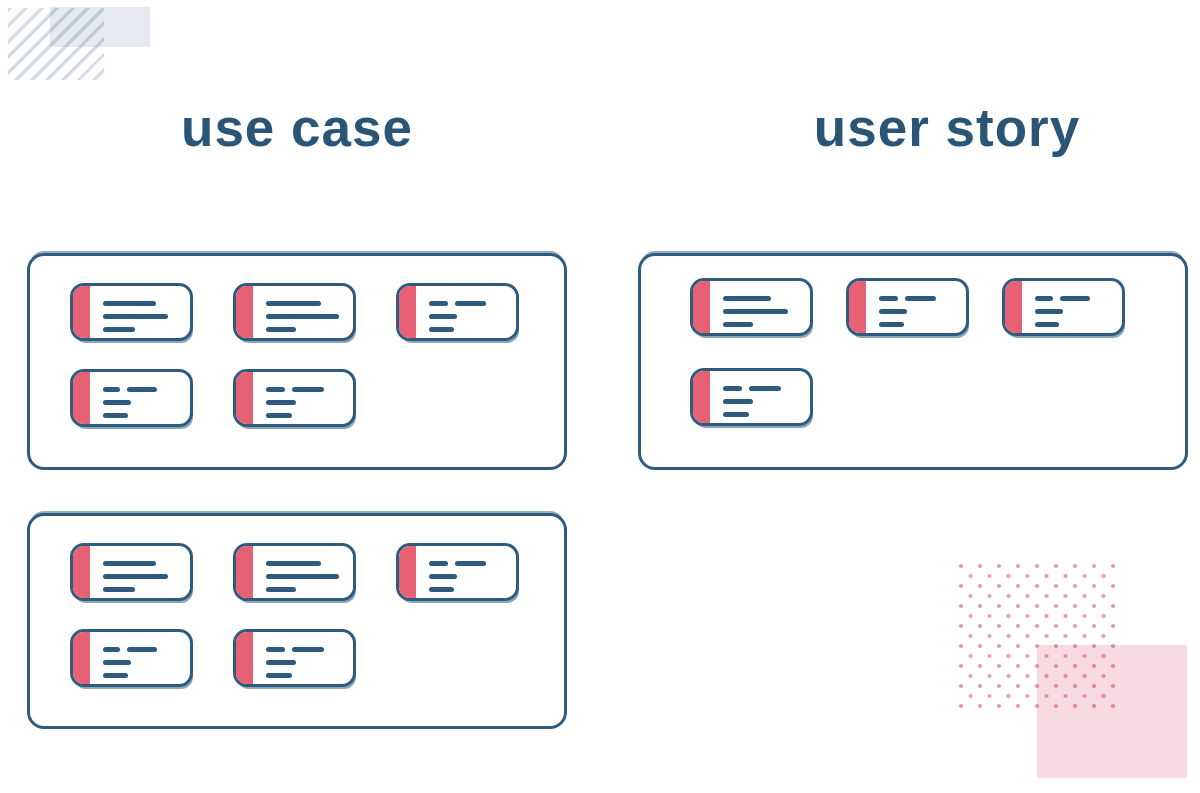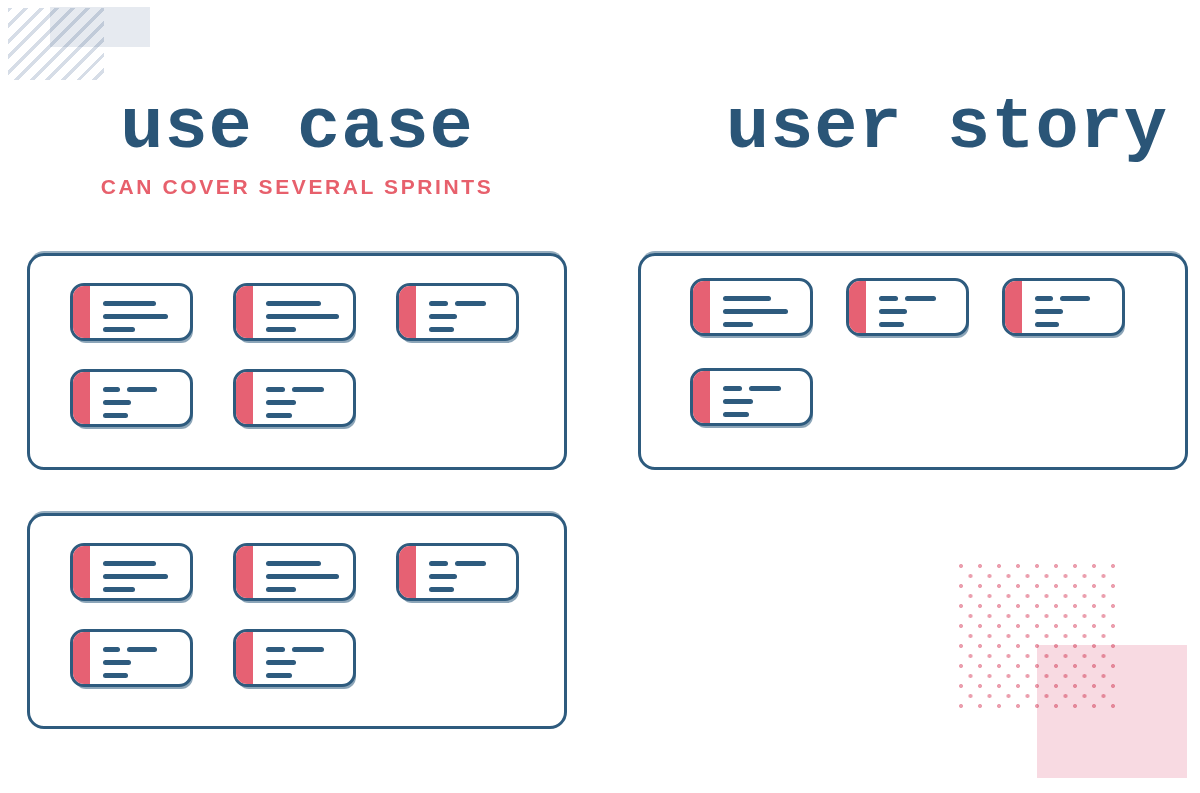--- a/index.html
+++ b/index.html
@@ -30,22 +30,22 @@
     background-size:19px 20px,19px 20px;
     background-position:0 0,9.5px 10px;
     mix-blend-mode:multiply;
   }
 
   
   .header{position:absolute;top:92px;text-align:center;z-index:3;}
   .header-left{left:27px;width:540px;}
   .header-right{left:672px;width:550px;text-align:center;}
   .title{
-    font-family:Liberation Mono, monospace;font-weight:bold;
-    font-size:72px;line-height:72px;letter-spacing:1px;
+    font-family:Liberation Sans, sans-serif;font-weight:bold;
+    font-size:53px;line-height:72px;letter-spacing:1px;
     color:var(--title-navy);
   }
   .subtitle{
     margin-top:13px;font-size:21px;line-height:20px;font-weight:bold;
     letter-spacing:2.6px;color:var(--subtitle-pink);
   }
 
   
   .panel{
     position:absolute;box-sizing:border-box;background:#fff;
@@ -79,21 +79,20 @@
 
 <div class="canvas">
 
   <div class="deco-rect"></div>
   <div class="deco-hatch"></div>
   <div class="deco-square"></div>
   <div class="deco-dots"></div>
 
   <div class="header header-left">
     <div class="title">use case</div>
-    <div class="subtitle">CAN COVER SEVERAL SPRINTS</div>
   </div>
 
   <div class="header header-right">
     <div class="title">user story</div>
   </div>
 
   <div class="panel panel-left" style="top:253px">
       <div class="card-row">
         <div class="card">
           <div class="card-strip"></div>

